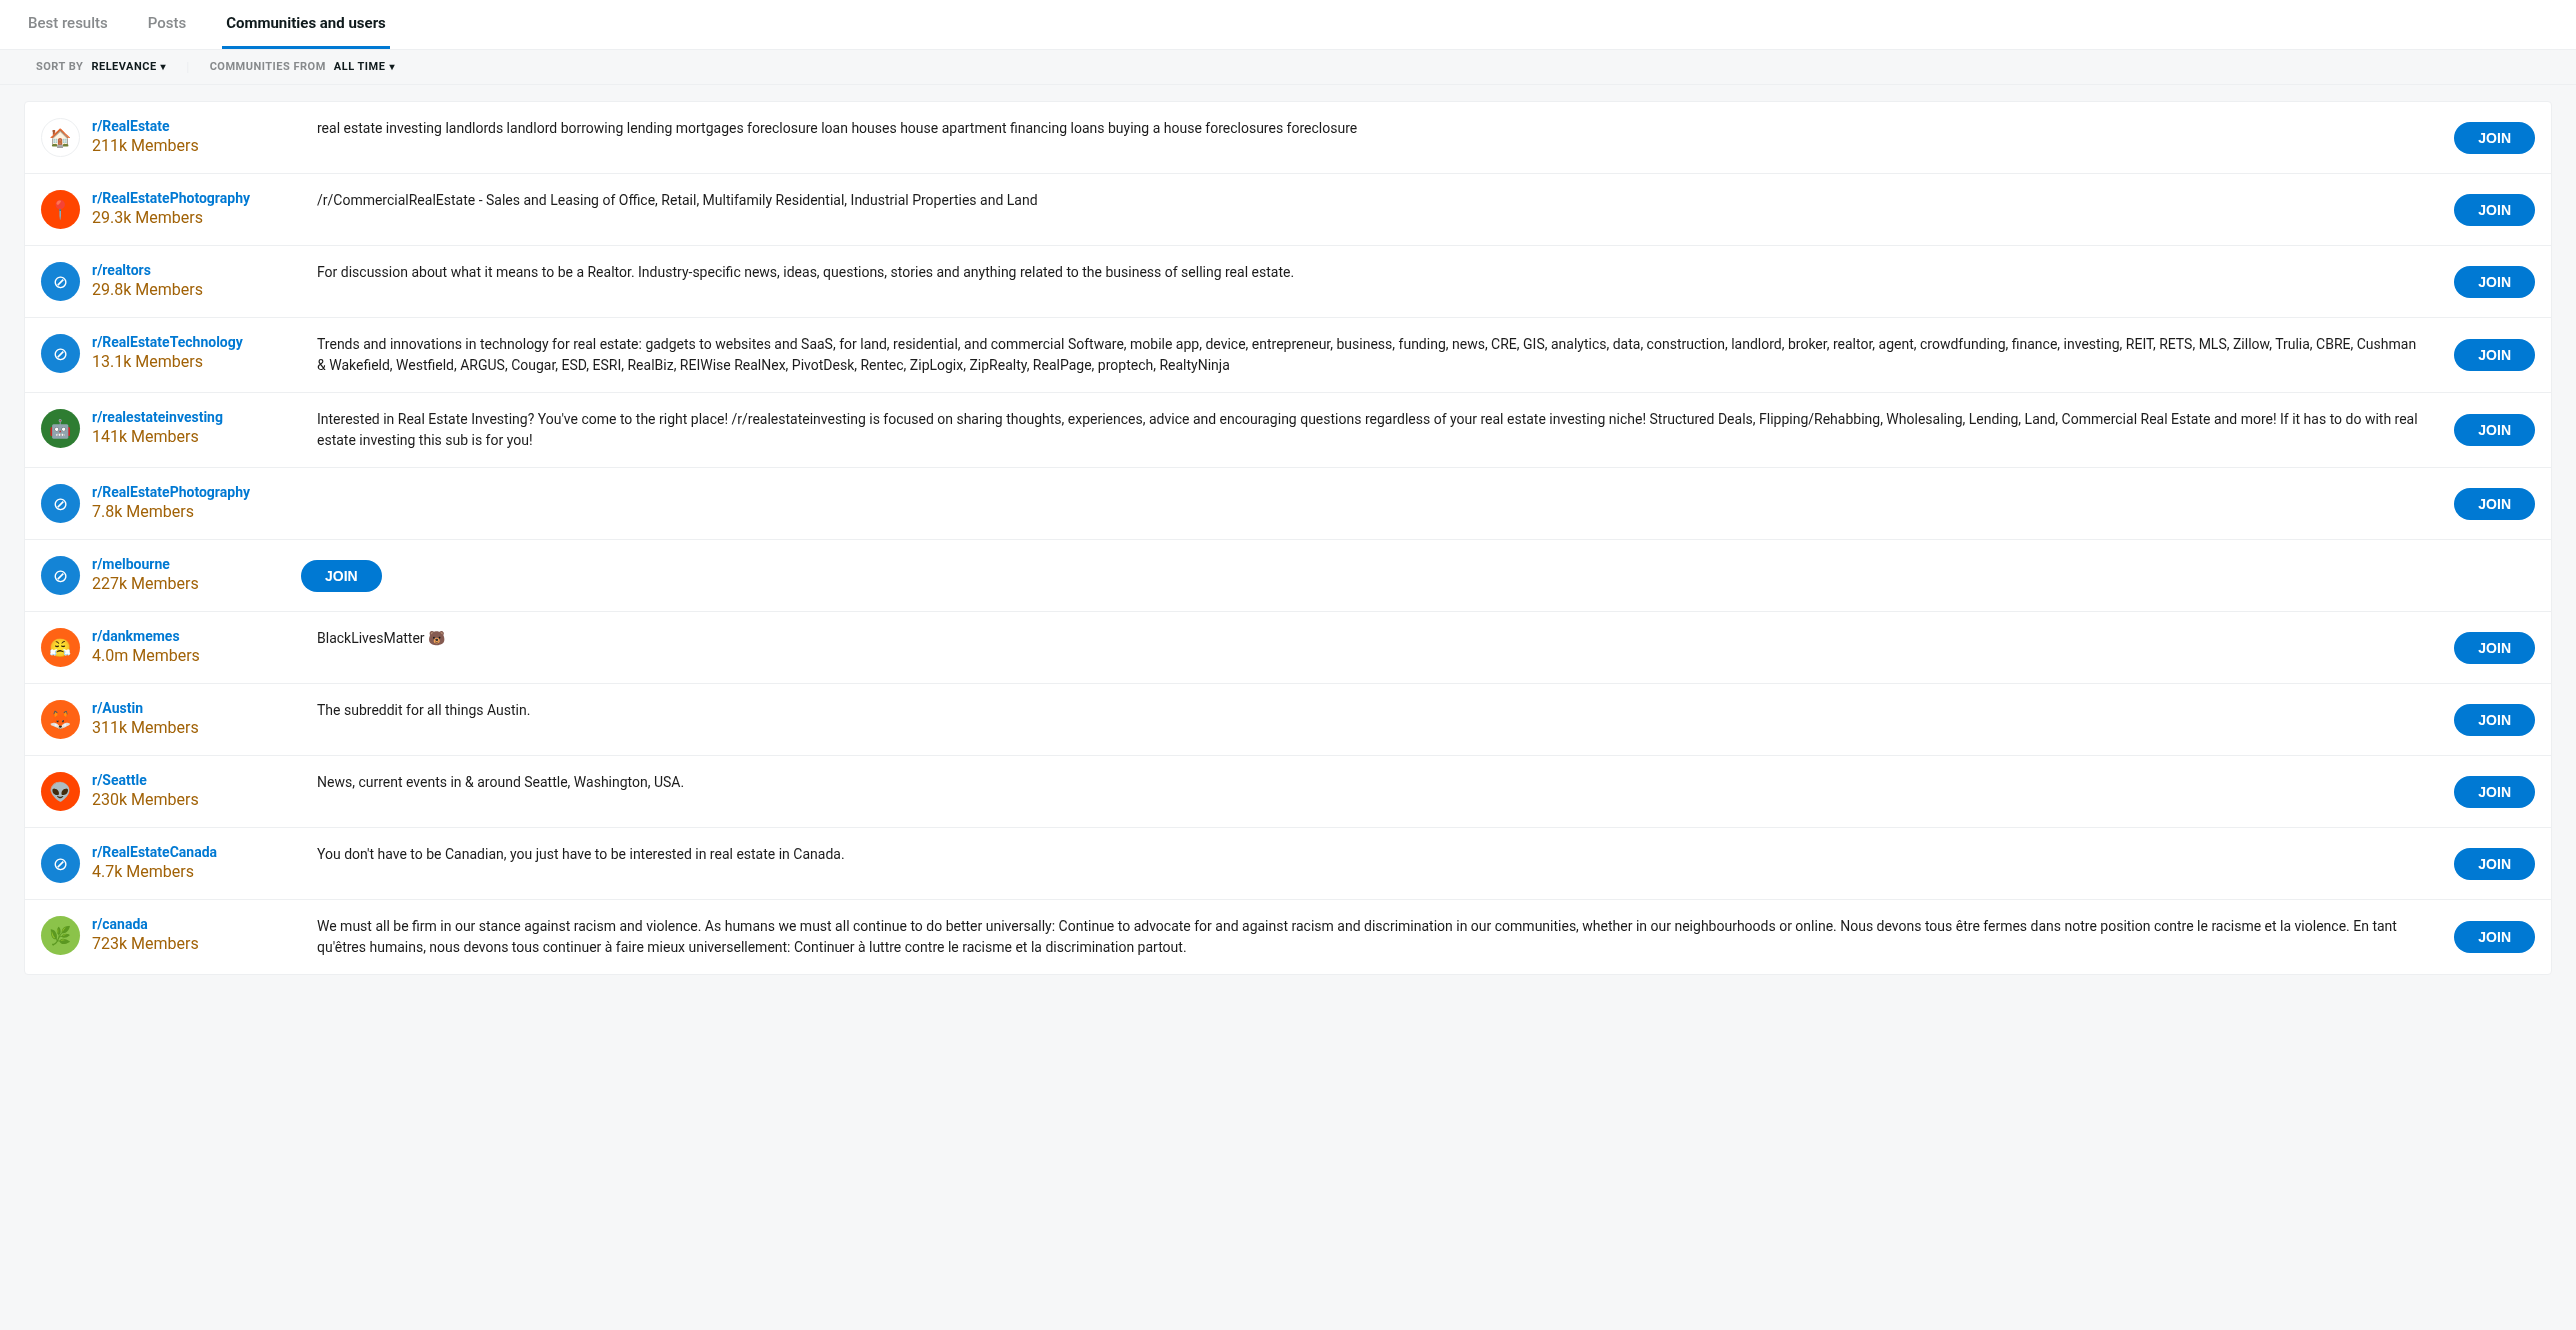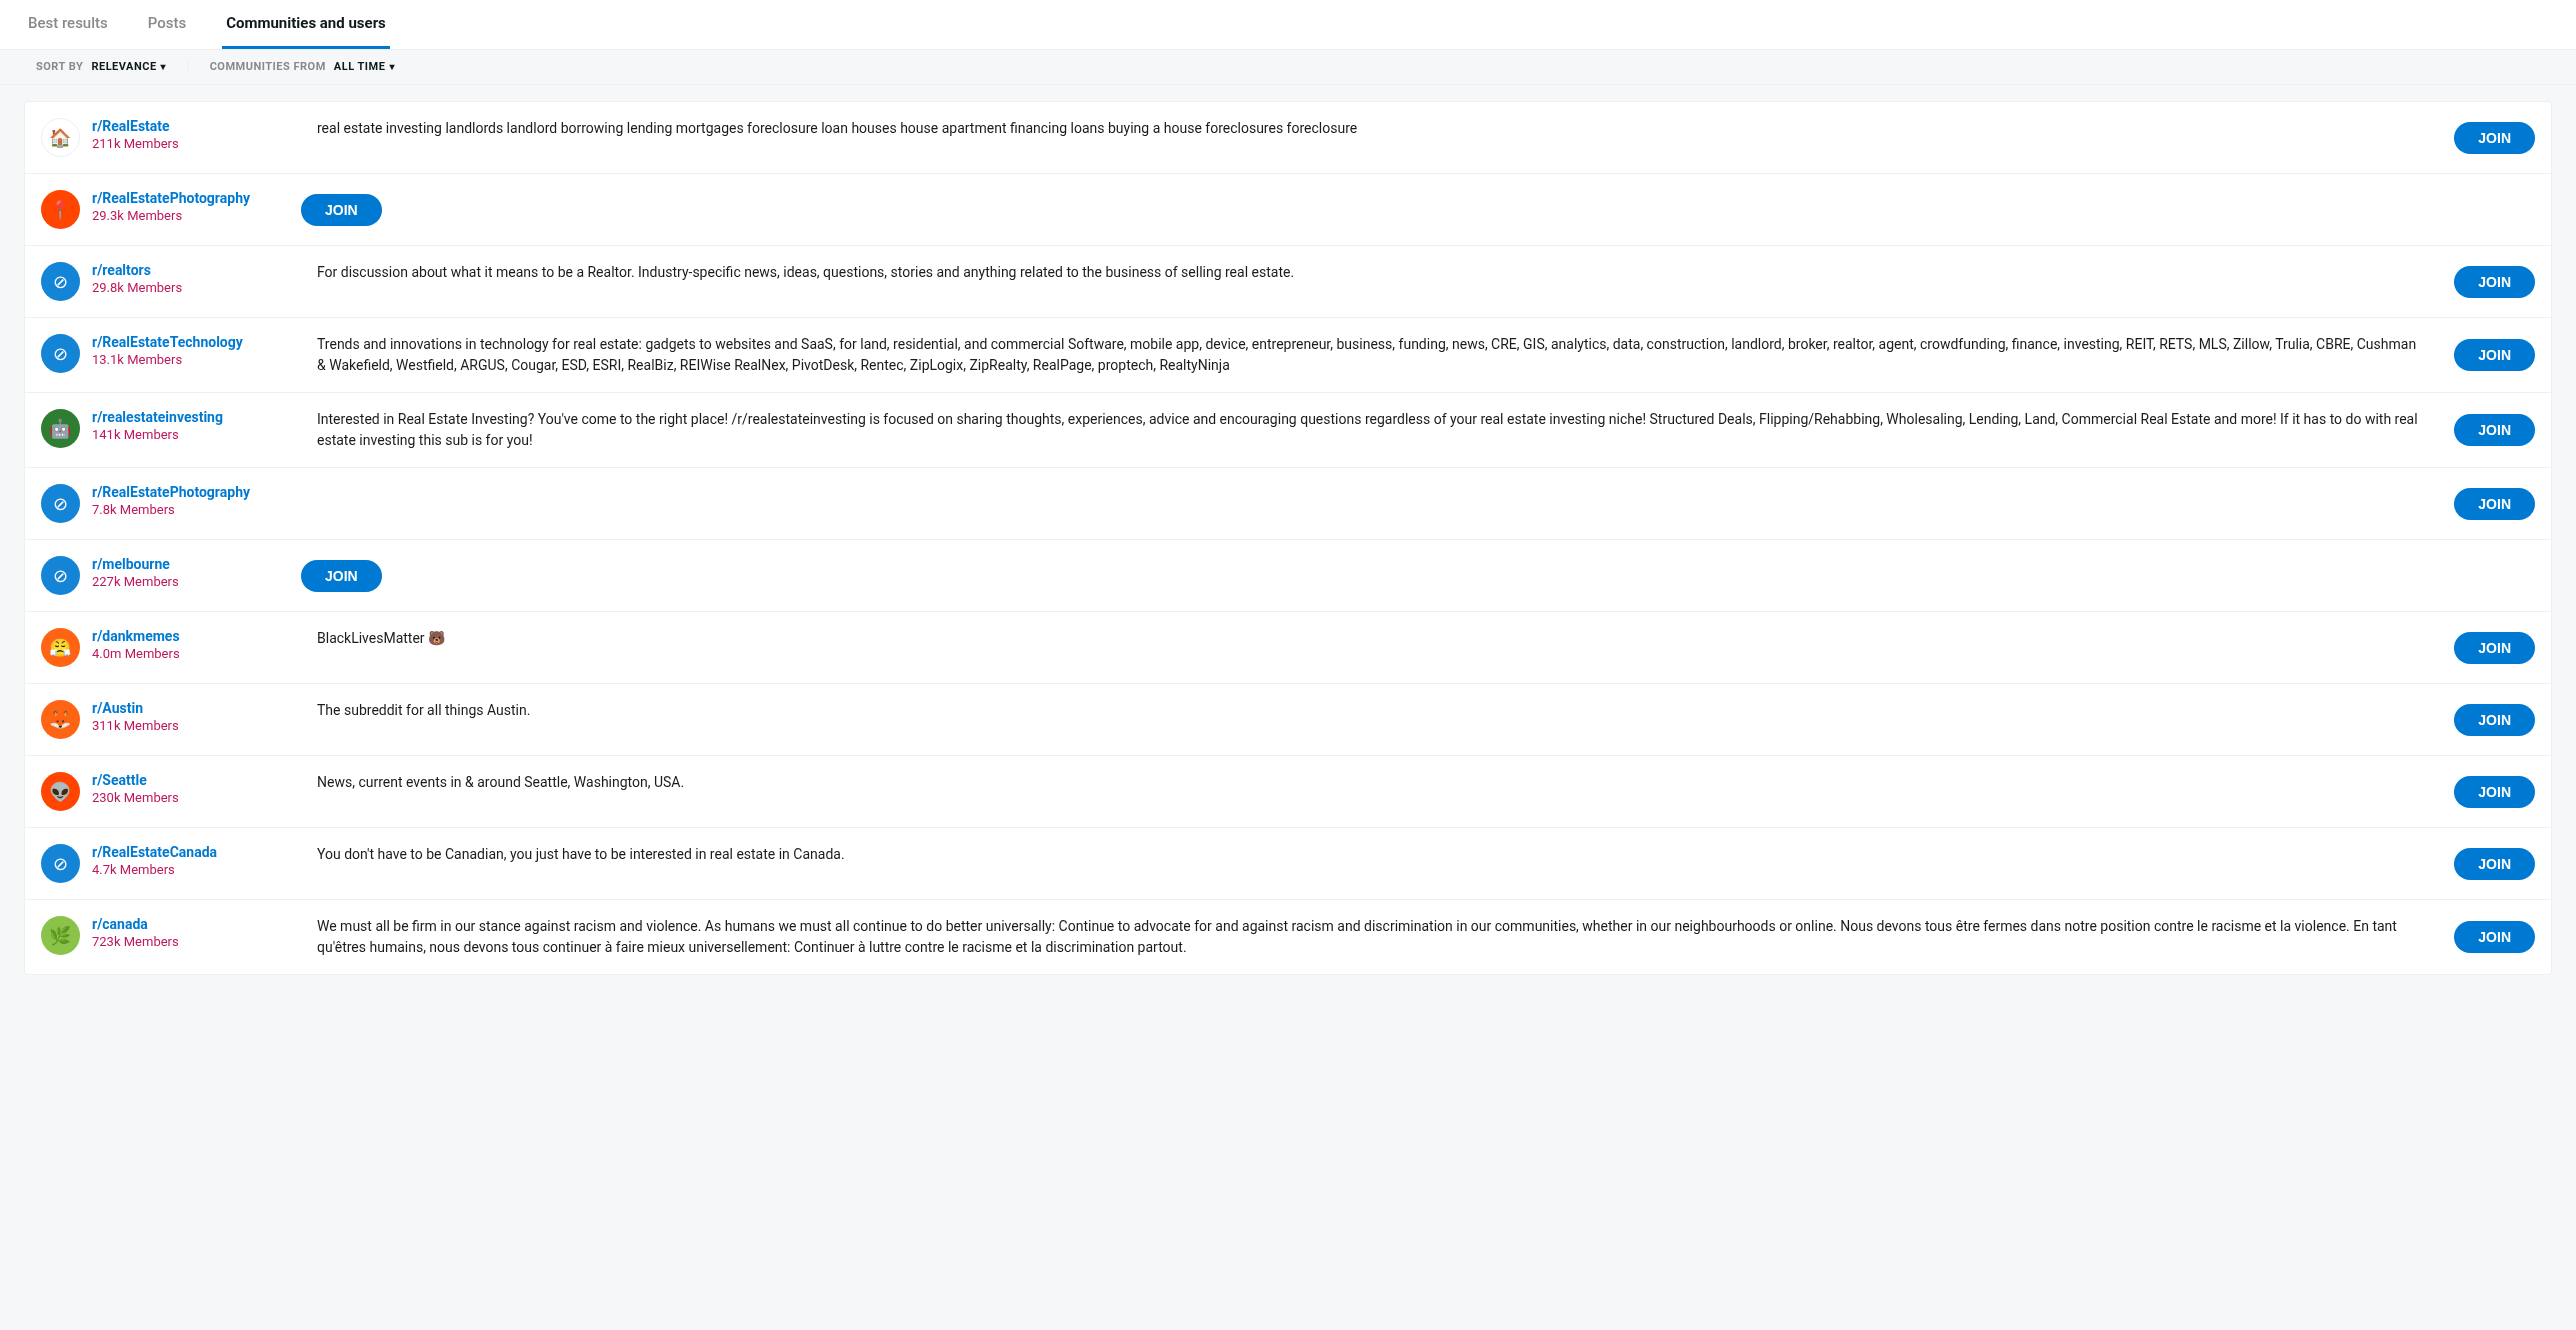--- a/index.html
+++ b/index.html
@@ -87,22 +87,22 @@
       width: 197px;
       flex-shrink: 0;
     }
     .community-name {
       font-weight: 700;
       font-size: 14px;
       color: #0079d3;
       cursor: pointer;
     }
     .community-members {
-      font-size: 13px;
-      color: #be185d;
+      font-size: 16px;
+      color: #a16207;
       margin-top: 2px;
     }
 
     .community-description {
       flex: 1;
       font-size: 14px;
       color: #1c1c1c;
       line-height: 1.5;
       padding: 0 16px;
     }
@@ -156,20 +156,21 @@
       </div>
       <div class="community-description">real estate investing landlords landlord borrowing lending mortgages foreclosure loan houses house apartment financing loans buying a house foreclosures foreclosure</div>
       <button class="join-btn">JOIN</button>
     </div>
     <div class="community-row">
       <div class="community-avatar" style="background: rgb(255, 69, 0); color: rgb(255, 255, 255);">📍</div>
       <div class="community-info">
         <div class="community-name">r/RealEstatePhotography</div>
         <div class="community-members">29.3k Members</div>
       </div>
+      <div class="community-description">/r/CommercialRealEstate - Sales and Leasing of Office, Retail, Multifamily Residential, Industrial Properties and Land</div>
       <button class="join-btn">JOIN</button>
     </div>
     <div class="community-row">
       <div class="community-avatar" style="background: rgb(20, 132, 214); color: rgb(255, 255, 255);">⊘</div>
       <div class="community-info">
         <div class="community-name">r/realtors</div>
         <div class="community-members">29.8k Members</div>
       </div>
       <div class="community-description">For discussion about what it means to be a Realtor. Industry-specific news, ideas, questions, stories and anything related to the business of selling real estate.</div>
       <button class="join-btn">JOIN</button>

